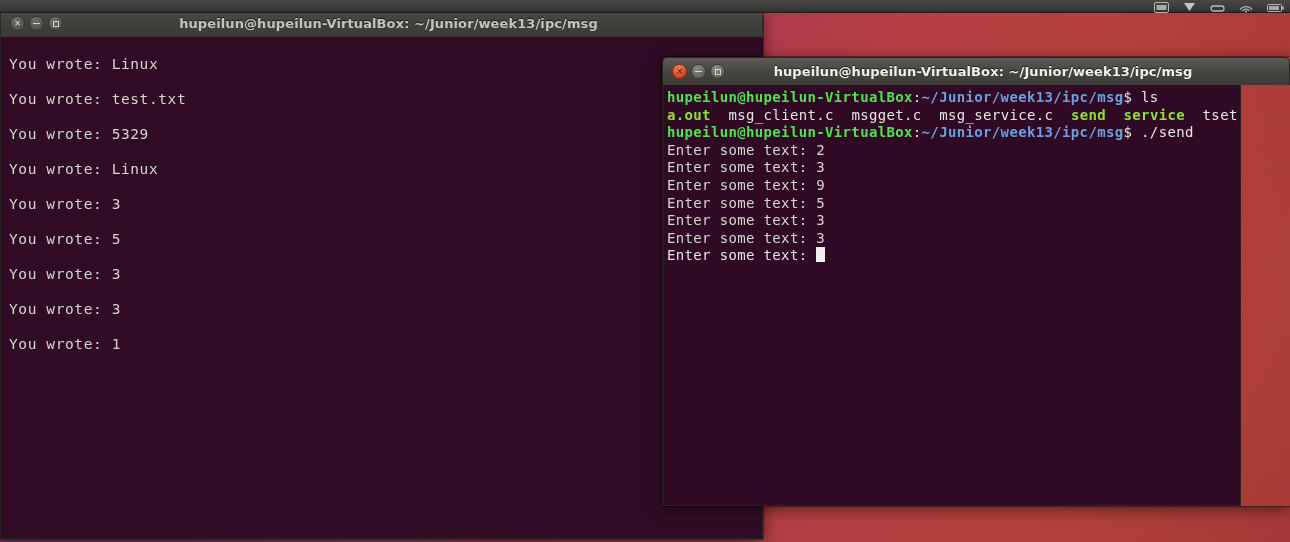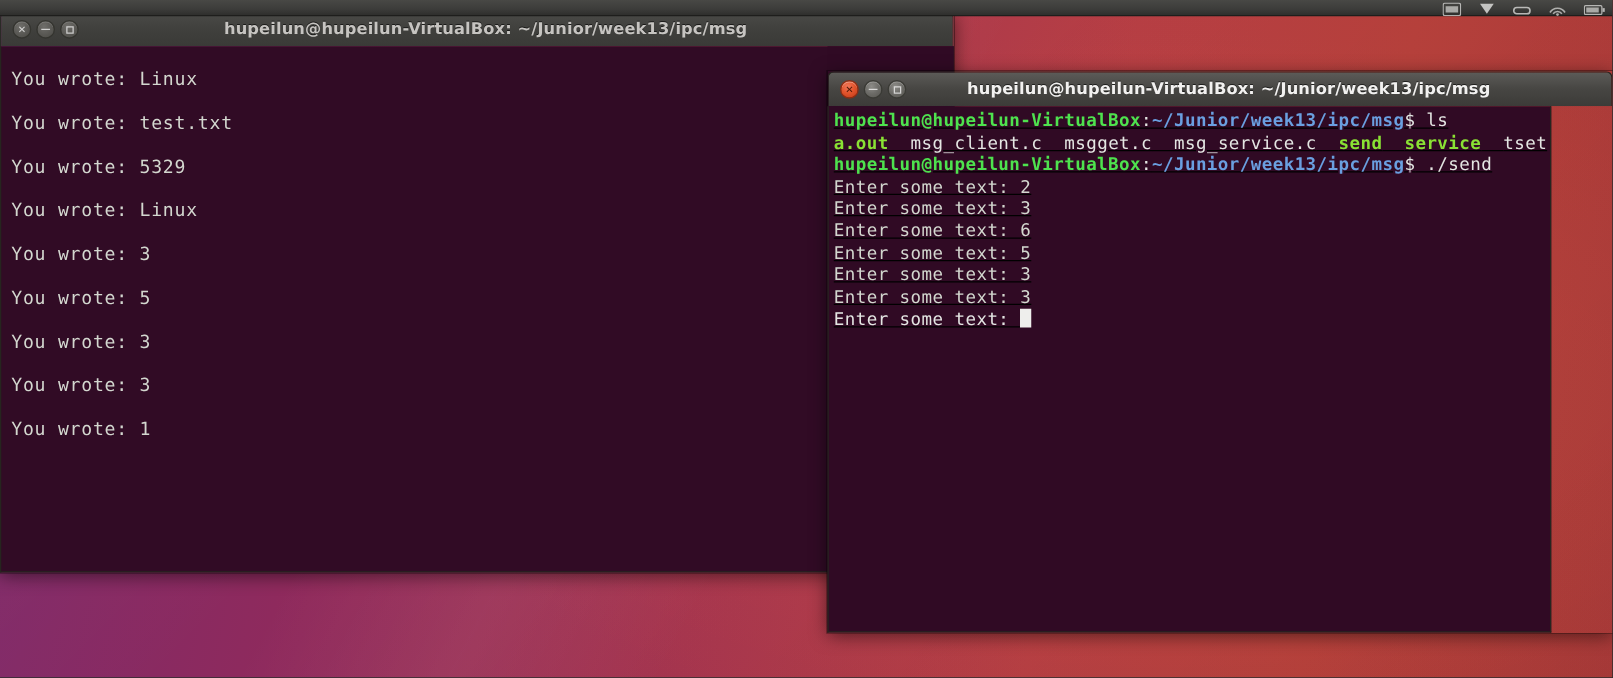--- a/index.html
+++ b/index.html
@@ -245,21 +245,21 @@
         </div>
         <div class="wbtn wbtn-off">
           <span class="glyph">
               <i class="square"></i>
             </span>
         </div>
       </div>
       <div class="wtitle inactive">hupeilun@hupeilun-VirtualBox: ~/Junior/week13/ipc/msg</div>
     </div>
 
-    <div class="term-body inactive" id="left-body" style="width:763px; height:421px; padding:10px 8px 0 8px;">
+    <div class="term-body inactive" id="left-body" style="width:763px; height:502px; padding:10px 8px 0 8px;">
       <div id="left-lines">
           <div class="tline">You wrote: Linux</div>
           <div class="tline">You wrote: test.txt</div>
           <div class="tline">You wrote: 5329</div>
           <div class="tline">You wrote: Linux</div>
           <div class="tline">You wrote: 3</div>
           <div class="tline">You wrote: 5</div>
           <div class="tline">You wrote: 3</div>
           <div class="tline">You wrote: 3</div>
           <div class="tline">You wrote: 1</div>
@@ -286,28 +286,28 @@
         </div>
         <div class="wbtn wbtn-plain">
           <span class="glyph">
               <i class="square"></i>
             </span>
         </div>
       </div>
       <div class="wtitle active">hupeilun@hupeilun-VirtualBox: ~/Junior/week13/ipc/msg</div>
     </div>
 
-    <div class="term-body" id="right-body" style="width:579px; height:421px; padding:4px 6px 0 4px;text-decoration:underline;">
+    <div class="term-body" id="right-body" style="width:579px; height:421px; padding:4px 6px 0 4px;">
       <div id="right-lines">
           <div class="tline"><span class="c-user">hupeilun@hupeilun-VirtualBox</span><span class="c-plain">:</span><span class="c-path">~/Junior/week13/ipc/msg</span><span class="c-plain">$</span><span class="c-plain"> ls</span></div>
           <div class="tline"><span class="c-exec">a.out</span><span class="c-white">  </span><span class="c-white">msg_client.c</span><span class="c-white">  </span><span class="c-white">msgget.c</span><span class="c-white">  </span><span class="c-white">msg_service.c</span><span class="c-white">  </span><span class="c-exec">send</span><span class="c-white">  </span><span class="c-exec">service</span><span class="c-white">  </span><span class="c-white">tset</span></div>
           <div class="tline"><span class="c-user">hupeilun@hupeilun-VirtualBox</span><span class="c-plain">:</span><span class="c-path">~/Junior/week13/ipc/msg</span><span class="c-plain">$</span><span class="c-plain"> ./send</span></div>
           <div class="tline">Enter some text: 2</div>
           <div class="tline">Enter some text: 3</div>
-          <div class="tline">Enter some text: 6</div>
+          <div class="tline">Enter some text: 9</div>
           <div class="tline">Enter some text: 5</div>
           <div class="tline">Enter some text: 3</div>
           <div class="tline">Enter some text: 3</div>
           <div class="tline"><span class="c-white">Enter some text: </span><span class="cursor-block"></span></div>
         </div>
     </div>
   </div>
 
 </div>
 

